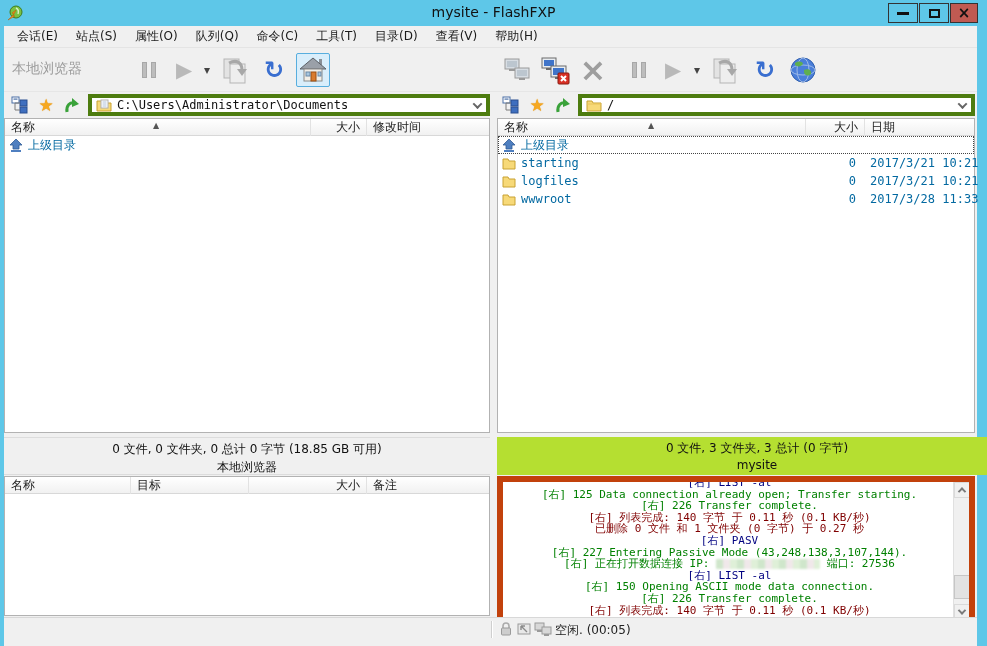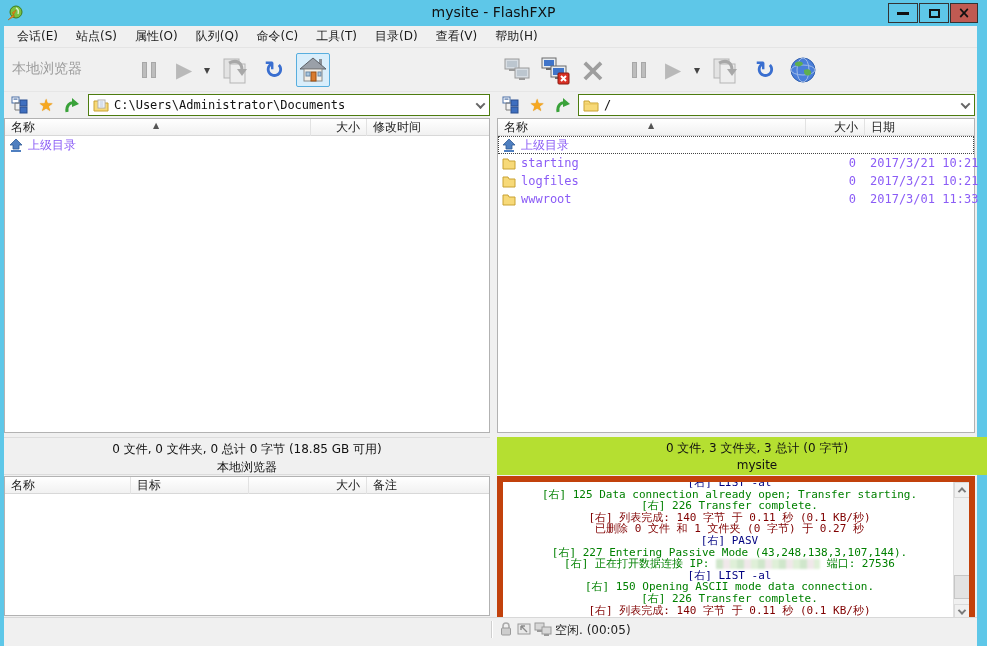--- a/index.html
+++ b/index.html
@@ -31,34 +31,34 @@
   .pause-icon { display:flex; }
   .pause-bar { width:5px; height:16px; background:#bdbdbd; border:1px solid #a8a8a8; margin:0 2px; }
   .play-glyph { font-size:21px; color:#b9b9b9; line-height:1; }
   .caret-glyph { font-size:12px; color:#444; line-height:1; }
   .refresh-glyph { font-size:24px; font-weight:bold; color:#3a6fd0; line-height:1; }
   .abort-glyph { font-size:32px; font-weight:bold; color:#9e9e9e; line-height:30px; }
 
   .pathrow { position:absolute; top:66px; left:0; width:973px; height:26px; }
   .small-btn { position:absolute; top:2px; width:22px; height:22px; display:flex; align-items:center; justify-content:center; }
   .star-glyph { font-size:17px; color:#f6a821; text-shadow:0 0 1px #d88a11; line-height:1; }
-  .combo { position:absolute; top:2px; height:22px; background:#fff; border:1px solid #4d7c0f; display:flex; align-items:center; padding-left:4px; }
+  .combo { position:absolute; top:2px; height:22px; background:#fff; border:4px solid #4d7c0f; display:flex; align-items:center; padding-left:4px; }
   .combo-text { font-family:"DejaVu Sans Mono", monospace; font-size:12px; color:#111; margin-left:5px; white-space:nowrap; overflow:hidden; flex:1; }
   .combo-arrow { width:18px; height:100%; display:flex; align-items:center; justify-content:center; cursor:pointer; }
   .chev-down { width:7px; height:7px; border-right:2px solid #666; border-bottom:2px solid #666; transform:rotate(45deg) translate(-1px,-1px); }
 
   
   .pane { position:absolute; top:92px; height:315px; background:#fff; border:1px solid #b2b2b2; }
   .pane.left { left:0; width:486px; }
   .pane.right { left:493px; width:478px; }
   .lv-header { position:relative; height:17px; background:linear-gradient(#ffffff,#f1f1f1); border-bottom:1px solid #d8d8d8; font-size:12px; color:#222; }
   .lv-col { position:absolute; top:0; height:17px; line-height:16px; padding:0 6px; border-right:1px solid #e2e2e2; white-space:nowrap; overflow:hidden; }
   .lv-col.right-align { text-align:right; }
   .sort-arrow { position:absolute; top:-1px; font-size:8px; color:#555; }
-  .lv-row { position:relative; height:18px; line-height:18px; font-family:"DejaVu Sans Mono", monospace; font-size:12px; color:#8b5cf6; white-space:nowrap; }
+  .lv-row { position:relative; height:18px; line-height:18px; font-family:"DejaVu Sans Mono", monospace; font-size:12px; color:#0369a1; white-space:nowrap; }
   .lv-row.focused { outline:1px dotted #444; outline-offset:-1px; }
   .lv-cell-name { position:absolute; left:4px; display:flex; align-items:center; height:18px; }
   .lv-cell-name .nm { margin-left:5px; }
   .lv-cell-size { position:absolute; text-align:right; }
   .lv-cell-date { position:absolute; }
   .row-icon { width:14px; height:13px; display:inline-block; }
 
   
   .status-pane { position:absolute; top:411px; height:38px; font-size:12px; color:#111; text-align:center; }
   .status-pane .l1 { padding-top:3px; }
@@ -344,21 +344,21 @@
         <span class="lv-cell-date" style="left:372px;">2017/3/21 10:21</span>
       </div>
       <div class="lv-row">
         <span class="lv-cell-name">
           <svg class="row-icon" viewBox="0 0 14 13">
             <path d="M1 2 L6 2 L7 4 L13 4 L13 12 L1 12 Z" fill="#f7d978" stroke="#c9a233"></path>
           </svg>
           <span class="nm">wwwroot</span>
         </span>
         <span class="lv-cell-size" style="left:300px; width:58px;">0</span>
-        <span class="lv-cell-date" style="left:372px;">2017/3/01 11:33</span>
+        <span class="lv-cell-date" style="left:372px;">2017/3/28 11:33</span>
       </div>
     </div>
 
     <div class="status-pane left">
       <div class="l1">0 文件, 0 文件夹, 0 总计 0 字节 (18.85 GB 可用)</div>
       <div class="l2">本地浏览器</div>
     </div>
     <div class="status-pane right">
       <div class="l1">0 文件, 3 文件夹, 3 总计 (0 字节)</div>
       <div class="l2">mysite</div>

